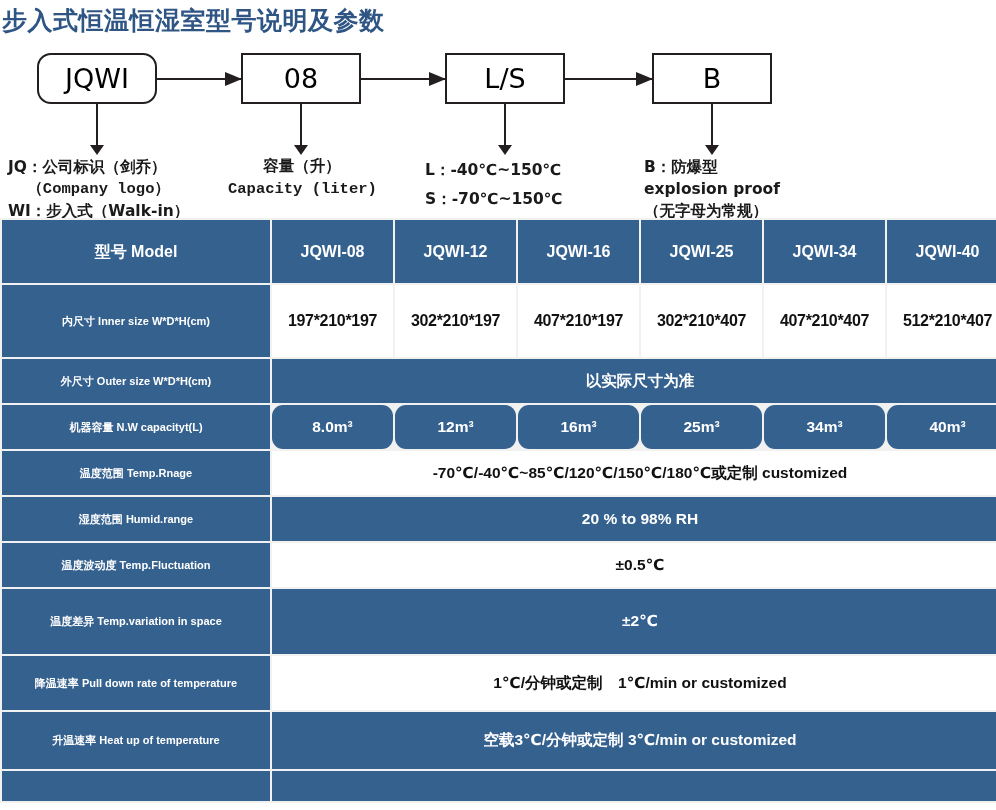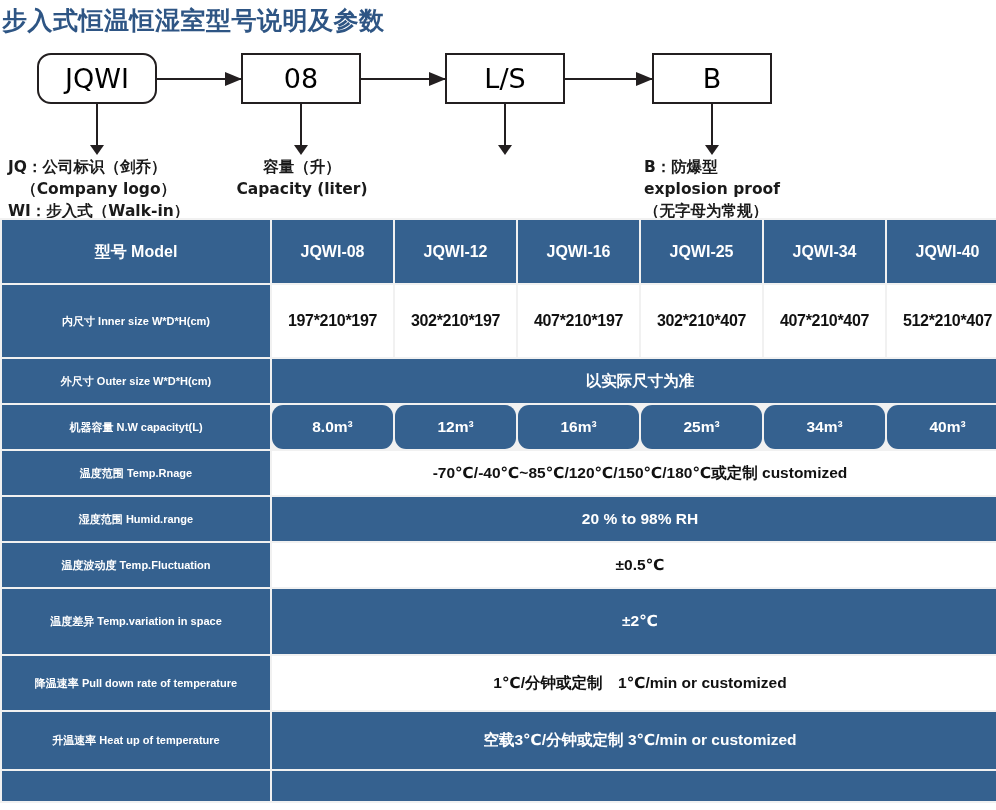--- a/index.html
+++ b/index.html
@@ -76,21 +76,21 @@
   }
   .dlabel {
     position: absolute;
     font-size: 15.5px;
     font-weight: bold;
     color: #1a1a1a;
     line-height: 1.42;
     font-family: "DejaVu Sans", "Liberation Sans", sans-serif;
     white-space: nowrap;
   }
-  .dlabel .ctr { display: block; text-align: center; }
+  .dlabel .ctr { display: block; text-align: center; font-family: Liberation Mono, monospace; }
   .dlabel .lft { display: block; text-align: left; }
 
   
   .spec-table {
     position: absolute;
     left: 0; top: 218px;
     width: 996px;
     border-collapse: separate;
     border-spacing: 2px;
     background: #f1f1f1;
@@ -159,20 +159,24 @@
       <span class="lft">JQ：公司标识（剑乔）</span>
       <span class="ctr">（Company logo）</span>
       <span class="lft">WI：步入式（Walk-in）</span>
     </div>
 
     <div class="dlabel" style="left:228px; top:110px; width:148px;">
       <span class="ctr">容量（升）</span>
       <span class="ctr">Capacity (liter)</span>
     </div>
 
+    <div class="dlabel" style="left:425px; top:110px; line-height:1.85;">
+      <span class="lft">L：-40℃~150℃</span>
+      <span class="lft">S：-70℃~150℃</span>
+    </div>
 
     <div class="dlabel" style="left:644px; top:110px;">
       <span class="lft">B：防爆型</span>
       <span class="lft">explosion proof</span>
       <span class="lft">（无字母为常规）</span>
     </div>
   </div>
 
   <table class="spec-table">
     <colgroup>

